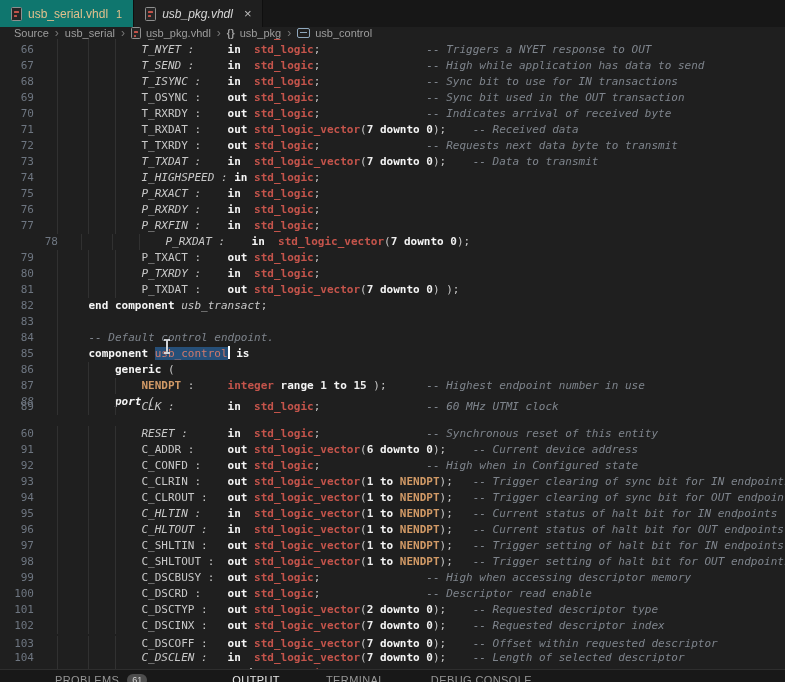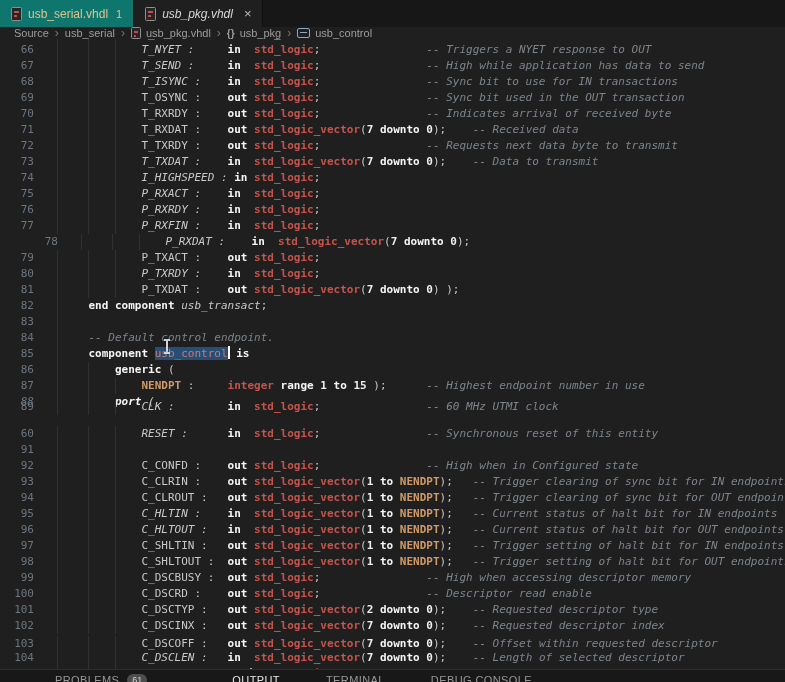--- a/index.html
+++ b/index.html
@@ -283,20 +283,21 @@
         <i class="guide" style="left:88px"></i>
         <i class="guide" style="left:115px"></i>
         <span class="num">60</span>
         <span class="codetxt"><span class="pi">            RESET :      </span><span class="k">in</span><span class="p">  </span><span class="t">std_logic</span><span class="p">;                </span><span class="c">-- Synchronous reset of this entity</span></span>
       </div>
       <div class="line" style="top: 403px;">
         <i class="guide" style="left:57px"></i>
         <i class="guide" style="left:88px"></i>
         <i class="guide" style="left:115px"></i>
         <span class="num">91</span>
+        <span class="codetxt"><span class="p">            C_ADDR :     </span><span class="k">out</span><span class="p"> </span><span class="t">std_logic_vector</span><span class="p">(</span><span class="n">6</span><span class="k"> downto </span><span class="n">0</span><span class="p">);    </span><span class="c">-- Current device address</span></span>
       </div>
       <div class="line" style="top: 419px;">
         <i class="guide" style="left:57px"></i>
         <i class="guide" style="left:88px"></i>
         <i class="guide" style="left:115px"></i>
         <span class="num">92</span>
         <span class="codetxt"><span class="p">            C_CONFD :    </span><span class="k">out</span><span class="p"> </span><span class="t">std_logic</span><span class="p">;                </span><span class="c">-- High when in Configured state</span></span>
       </div>
       <div class="line" style="top: 435px;">
         <i class="guide" style="left:57px"></i>

